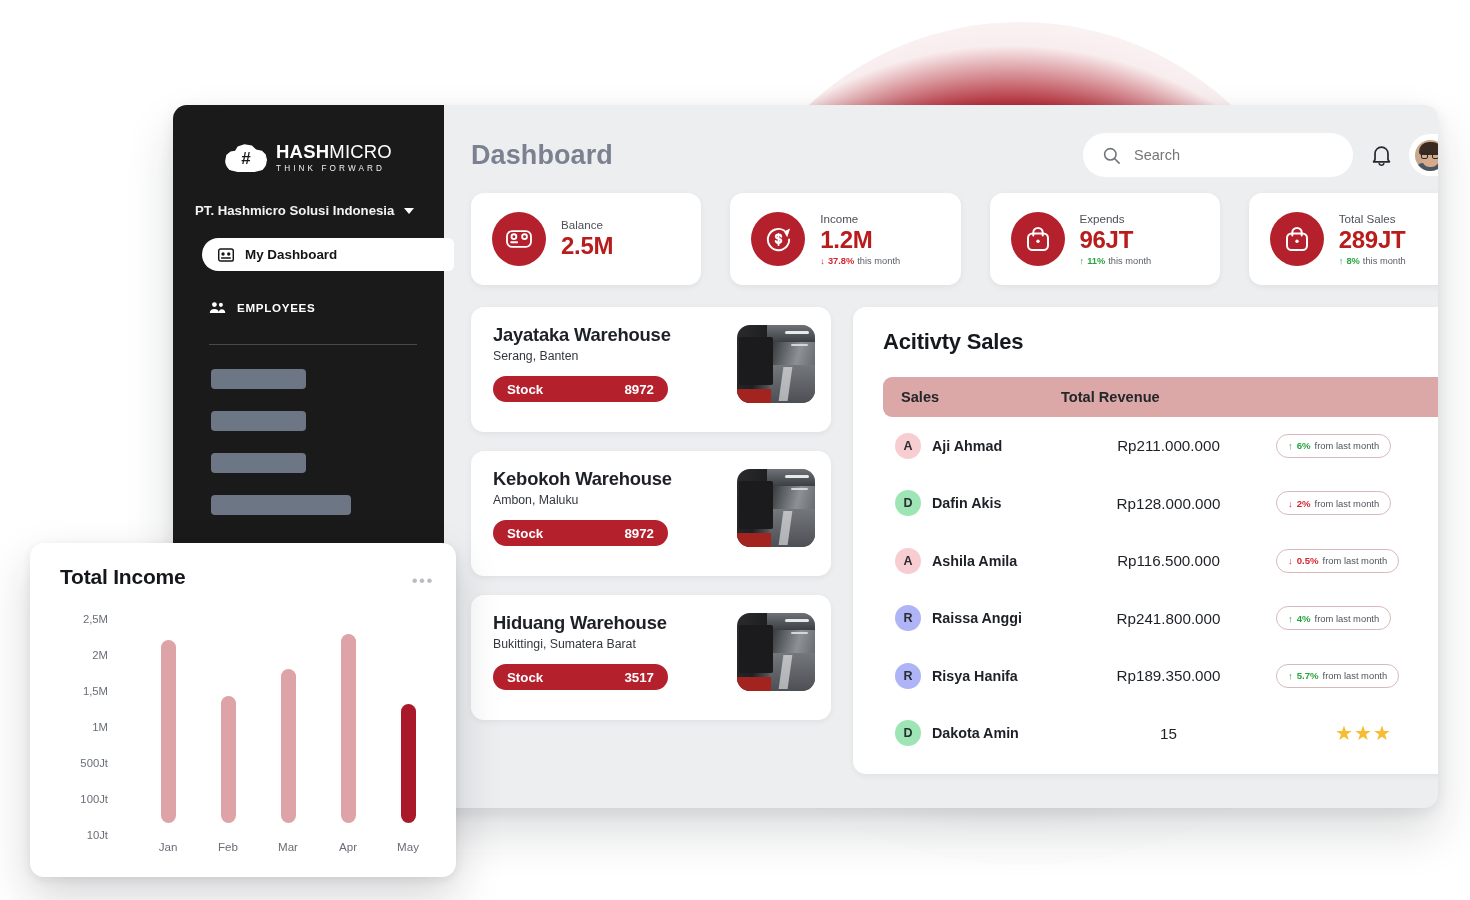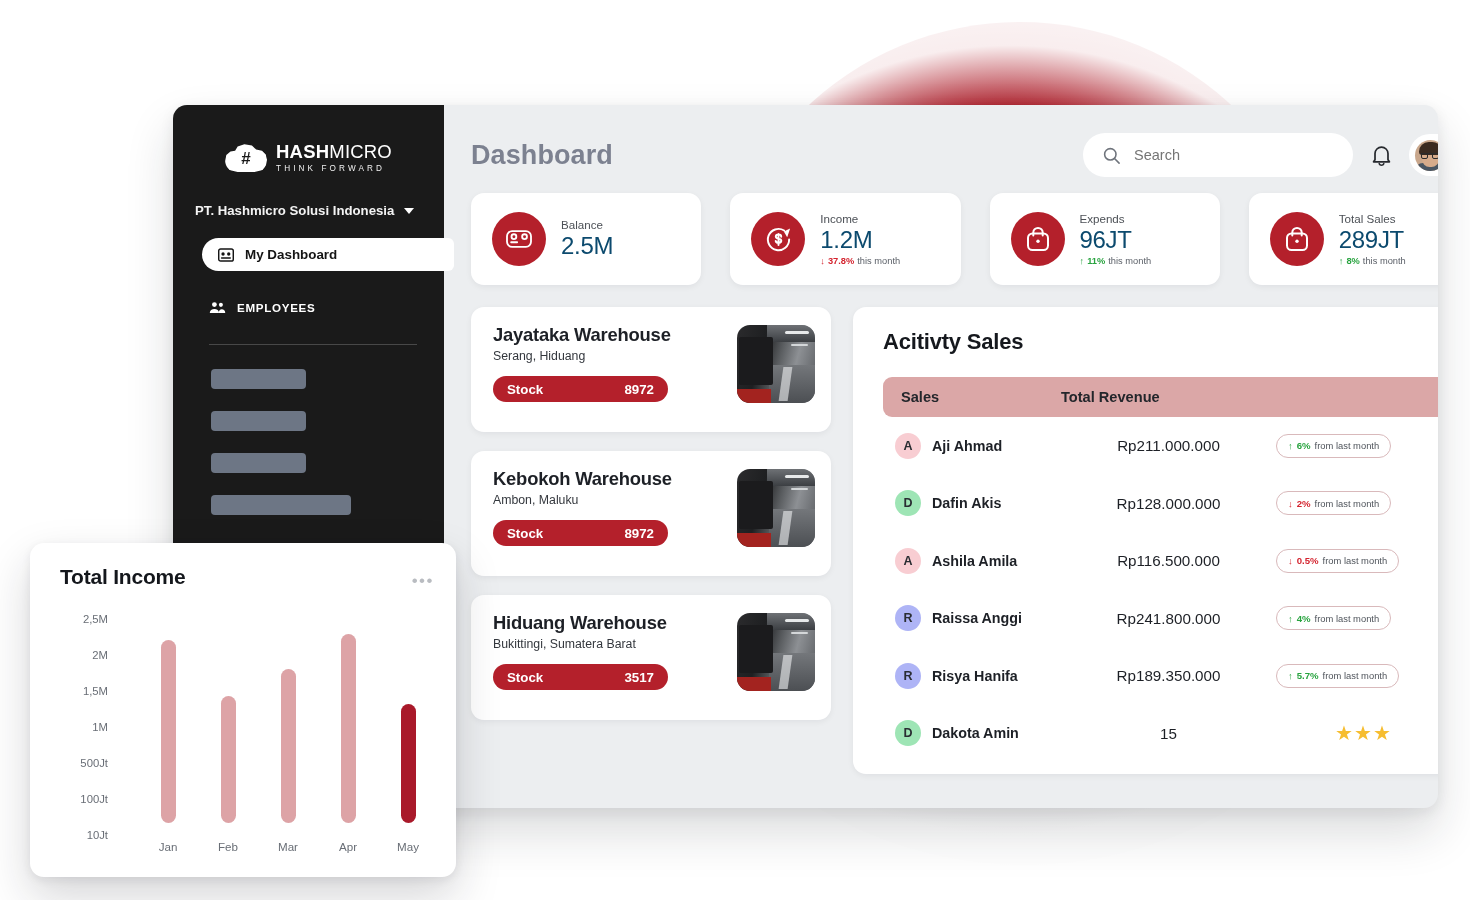--- a/index.html
+++ b/index.html
@@ -112,21 +112,21 @@
   .stat-card {
     flex: 1; height: 92px; background: #fff; border-radius: 13px;
     display: flex; align-items: center; gap: 15px; padding-left: 21px;
     box-shadow: 0 2px 6px rgba(20,25,35,.06);
   }
   .stat-icon {
     width: 54px; height: 54px; border-radius: 50%; flex: 0 0 54px;
     background: #b4202b; display: flex; align-items: center; justify-content: center;
   }
   .stat-label { font-size: 11.6px; color: #4c5056; margin-bottom: 1px; }
-  .stat-value { font-size: 24px; font-weight: 400; color: #0c4a6e; letter-spacing: -.3px; line-height: 1.15; }
+  .stat-value { font-size: 24px; font-weight: 700; color: #b91c1c; letter-spacing: -.3px; line-height: 1.15; }
   .stat-delta { font-size: 9.3px; color: #5a5f67; margin-top: 3px; display: flex; align-items: center; gap: 3px; }
   .stat-delta b { font-size: 9.3px; }
   .up { color: #28a33f; } .down { color: #d4242f; }
 
   
   .content { display: flex; gap: 22px; margin-top: 22px; }
   .warehouses { width: 360px; flex: 0 0 360px; display: flex; flex-direction: column; gap: 19px; }
   .wh-card {
     height: 125px; background: #fff; border-radius: 13px; padding: 17px 16px 0 22px;
     display: flex; justify-content: space-between; box-shadow: 0 2px 6px rgba(20,25,35,.06);
@@ -365,21 +365,21 @@
         </div>
       </div>
 
       <div class="content">
 
         <div class="warehouses">
 
           <div class="wh-card">
             <div>
               <div class="wh-name">Jayataka Warehouse</div>
-              <div class="wh-loc">Serang, Hiduang</div>
+              <div class="wh-loc">Serang, Banten</div>
               <div class="wh-stock">
                 <span>Stock</span>
                 <span>8972</span>
               </div>
             </div>
             <div class="wh-thumb">
               <div class="ceil"></div>
                 <div class="floor"></div>
                 <div class="glare"></div>
               <div class="pallet"></div>

